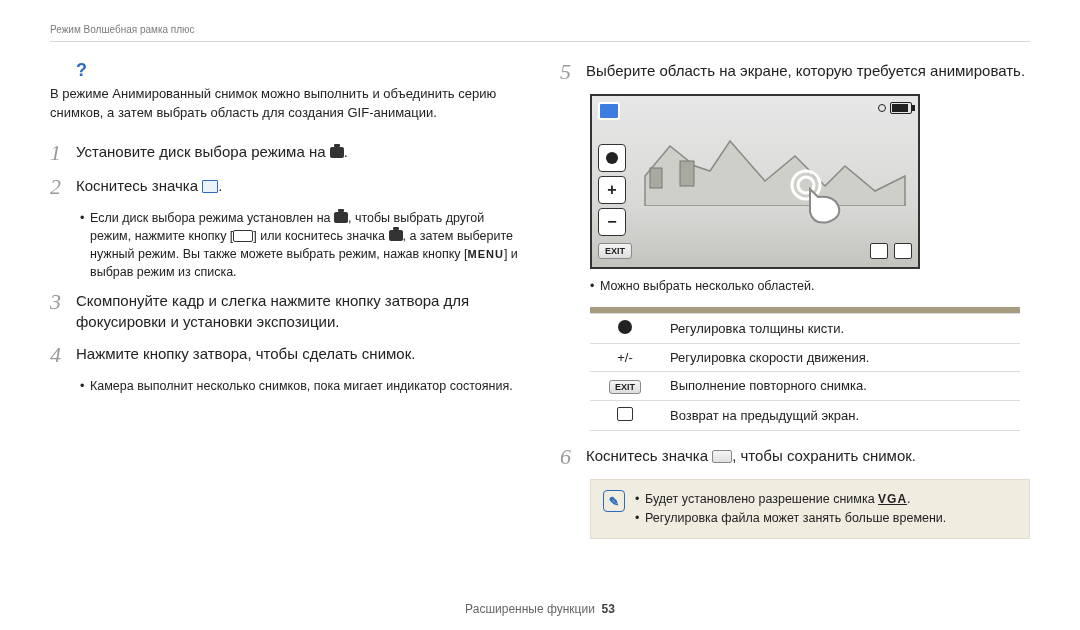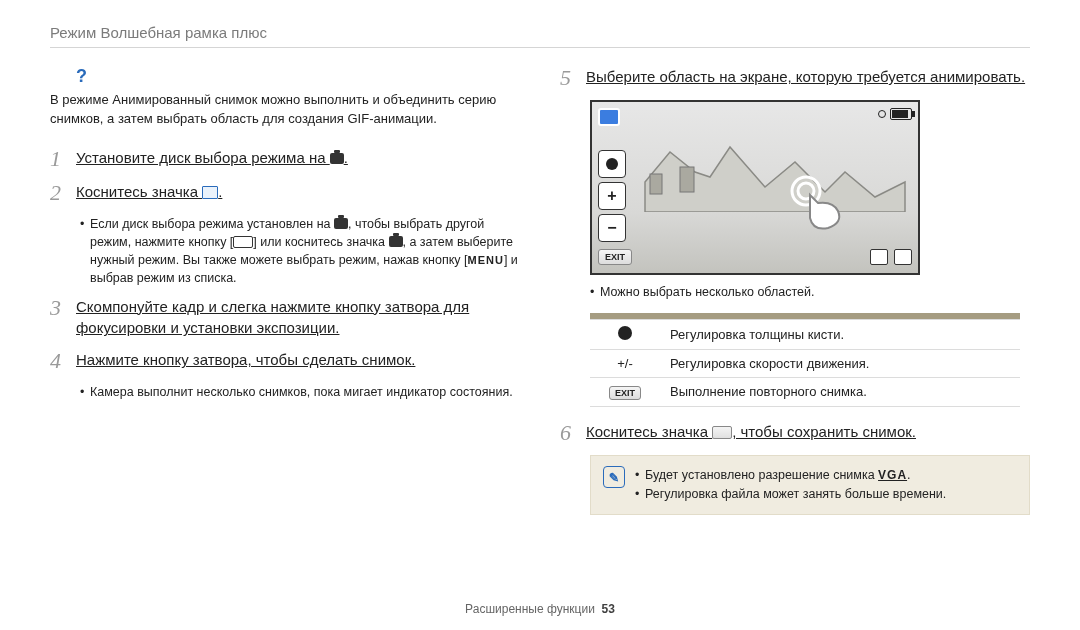--- a/index.html
+++ b/index.html
@@ -9,21 +9,21 @@
     width: 1080px;
     height: 630px;
     position: relative;
     color: #222;
   }
   .page {
     padding: 24px 50px 0 50px;
   }
   .header {
     color: #7b7b7b;
-    font-size: 15px;
+    font-size: 10px;
     border-bottom: 1px solid #d5d5d5;
     padding-bottom: 6px;
     margin-bottom: 18px;
   }
   .columns {
     display: flex;
     gap: 40px;
   }
   .col { flex: 1; }
 
@@ -48,21 +48,21 @@
   }
   .step-num {
     color: #9a9a9a;
     font-size: 22px;
     font-style: italic;
     font-family: Georgia, serif;
     width: 16px;
     flex-shrink: 0;
     line-height: 1.1;
   }
-  .step-text { line-height: 1.45; text-decoration: underline; }
+  .step-text { line-height: 1.45; }
   .sub-bullet {
     font-size: 12.5px;
     line-height: 1.45;
     margin-left: 30px;
     position: relative;
     padding-left: 10px;
     margin-bottom: 8px;
   }
   .sub-bullet::before {
     content: "•";
@@ -315,20 +315,24 @@
           <td>Регулировка толщины кисти.</td>
         </tr>
         <tr>
           <td class="icon-cell">+/-</td>
           <td>Регулировка скорости движения.</td>
         </tr>
         <tr>
           <td class="icon-cell"><span class="exit-lbl">EXIT</span></td>
           <td>Выполнение повторного снимка.</td>
         </tr>
+        <tr>
+          <td class="icon-cell"><span class="back-ico"></span></td>
+          <td>Возврат на предыдущий экран.</td>
+        </tr>
       </tbody>
         </table>
 
       <div class="step">
         <div class="step-num">6</div>
         <div class="step-text">
           <span>Коснитесь значка </span><span class="icon-save"></span><span>, чтобы сохранить снимок.</span>
         </div>
       </div>
 

